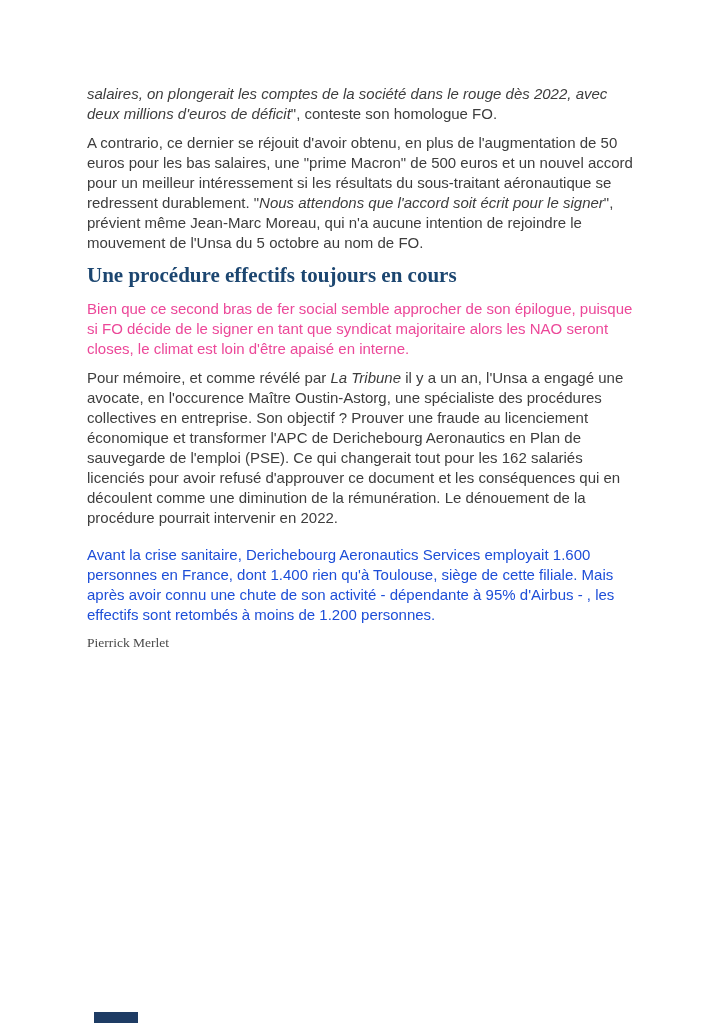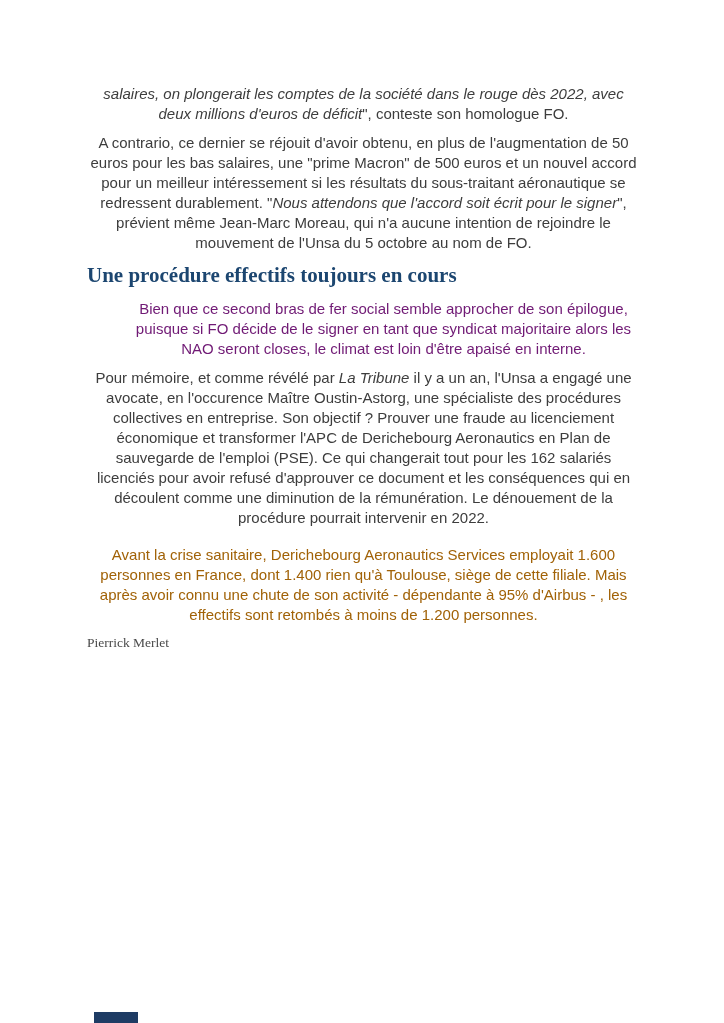--- a/index.html
+++ b/index.html
@@ -20,21 +20,21 @@
     left: 87px;
     top: 84px;
     width: 553px;
   }
   .para {
     margin: 0 0 9px 0;
     font-family: "Liberation Sans", sans-serif;
     font-size: 15px;
     line-height: 20px;
     color: #3d3d3d;
-    text-align: center;
+    text-align: left;
   }
   .para .italic {
     font-style: italic;
   }
   .para.spaced {
     margin-top: 17px;
   }
   .heading {
     margin: 4px 0 11px 0;
     font-family: "Liberation Serif", serif;
@@ -59,19 +59,19 @@
   }
 </style>
 </head>
 <body>
 
 <div class="page" style="background: rgb(255, 255, 255);">
   <article class="article">
       <p class="para" style="color: rgb(61, 61, 61);"><span class="italic">salaires, on plongerait les comptes de la société dans le rouge dès 2022, avec deux millions d'euros de déficit</span><span>", conteste son homologue FO.</span></p>
       <p class="para" style="color: rgb(61, 61, 61);"><span>A contrario, ce dernier se réjouit d'avoir obtenu, en plus de l'augmentation de 50 euros pour les bas salaires, une "prime Macron" de 500 euros et un nouvel accord pour un meilleur intéressement si les résultats du sous-traitant aéronautique se redressent durablement. "</span><span class="italic">Nous attendons que l'accord soit écrit pour le signer</span><span>", prévient même Jean-Marc Moreau, qui n'a aucune intention de rejoindre le mouvement de l'Unsa du 5 octobre au nom de FO.</span></p>
       <h2 class="heading" style="color: rgb(28, 70, 112);">Une procédure effectifs toujours en cours</h2>
-      <p class="para" style="color: #701a75; margin-left: 40px;"><span>Bien que ce second bras de fer social semble approcher de son épilogue, puisque si FO décide de le signer en tant que syndicat majoritaire alors les NAO seront closes, le climat est loin d'être apaisé en interne.</span></p>
+      <p class="para" style="color: #ec4899;"><span>Bien que ce second bras de fer social semble approcher de son épilogue, puisque si FO décide de le signer en tant que syndicat majoritaire alors les NAO seront closes, le climat est loin d'être apaisé en interne.</span></p>
       <p class="para" style="color: rgb(61, 61, 61);"><span>Pour mémoire, et comme révélé par </span><span class="italic">La Tribune</span><span> il y a un an, l'Unsa a engagé une avocate, en l'occurence Maître Oustin-Astorg, une spécialiste des procédures collectives en entreprise. Son objectif ? Prouver une fraude au licenciement économique et transformer l'APC de Derichebourg Aeronautics en Plan de sauvegarde de l'emploi (PSE). Ce qui changerait tout pour les 162 salariés licenciés pour avoir refusé d'approuver ce document et les conséquences qui en découlent comme une diminution de la rémunération. Le dénouement de la procédure pourrait intervenir en 2022.</span></p>
-      <p class="para spaced" style="color: #a16207;"><span>Avant la crise sanitaire, Derichebourg Aeronautics Services employait 1.600 personnes en France, dont 1.400 rien qu'à Toulouse, siège de cette filiale. Mais après avoir connu une chute de son activité - dépendante à 95% d'Airbus - , les effectifs sont retombés à moins de 1.200 personnes.</span></p>
+      <p class="para spaced" style="color: #1d4ed8;"><span>Avant la crise sanitaire, Derichebourg Aeronautics Services employait 1.600 personnes en France, dont 1.400 rien qu'à Toulouse, siège de cette filiale. Mais après avoir connu une chute de son activité - dépendante à 95% d'Airbus - , les effectifs sont retombés à moins de 1.200 personnes.</span></p>
       <p class="byline">Pierrick Merlet</p>
     </article>
   <div class="footer-mark" style="background: rgb(30, 60, 100);"></div>
 </div>
 
 </body></html>

